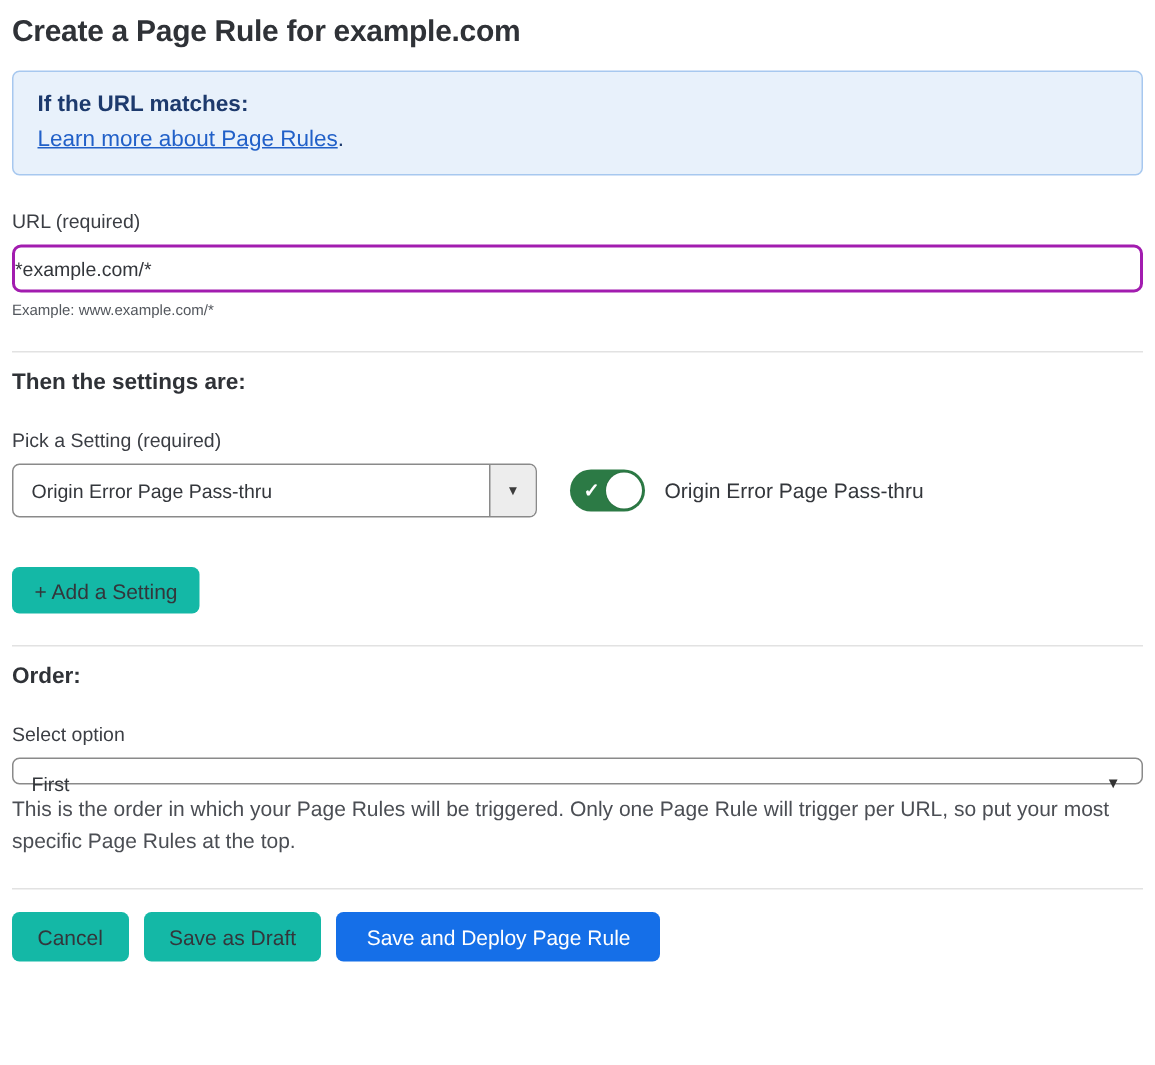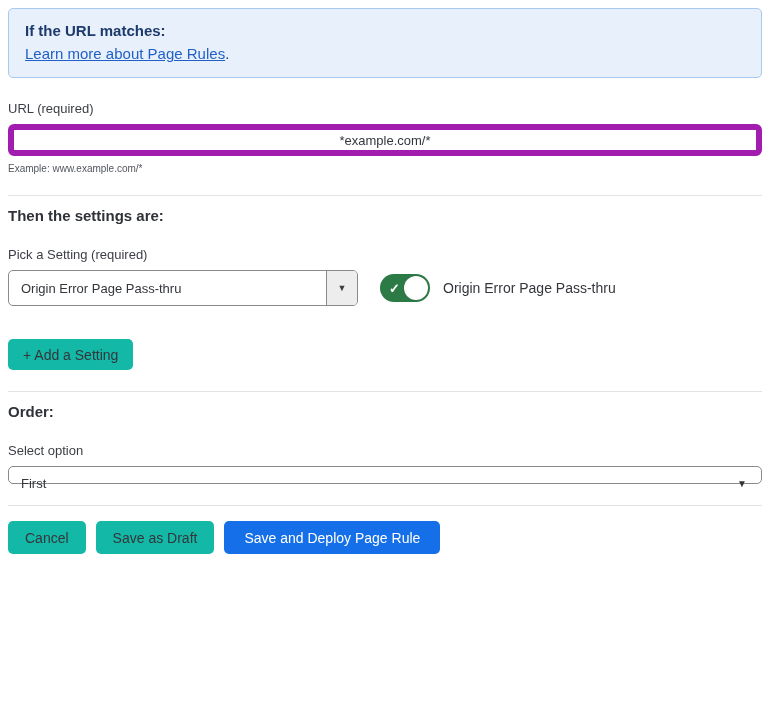--- a/index.html
+++ b/index.html
@@ -37,29 +37,28 @@
     display: block;
     font-size: 13px;
     color: #3b3e44;
     margin-top: 23px;
   }
   .text-input {
     display: block;
     width: 100%;
     height: 32px;
     margin-top: 8px;
-    border: 6px solid #a21caf;
+    border: 2px solid #a21caf;
     border-radius: 6px;
-    padding: 0 12px;
+    padding: 0 0;
     font-family: "Liberation Sans", sans-serif;
     font-size: 13px;
     color: #33363b;
     outline: none;
     background: #fff;
-    text-align: center;
   }
   .field-hint {
     font-size: 10px;
     color: #52565c;
     margin-top: 7px;
   }
   .divider {
     height: 1px;
     background: #e2e2e2;
     margin-top: 21px;
@@ -177,20 +176,21 @@
     align-items: center;
     gap: 10px;
     margin-top: 15px;
   }
 </style>
 </head>
 <body>
 
 <div>
 
+  <h1 class="page-title">Create a Page Rule for example.com</h1>
 
   <div class="info-box">
     <div class="info-heading">If the URL matches:</div>
     <div class="info-link-line"><a class="info-link">Learn more about Page Rules</a><span class="info-link-suffix">.</span></div>
   </div>
 
   <label class="field-label">URL (required)</label>
   <input class="text-input" type="text" value="*example.com/*" style="">
   <div class="field-hint">Example: www.example.com/*</div>
 
@@ -222,20 +222,21 @@
 
   <h2 class="section-heading">Order:</h2>
 
   <label class="field-label">Select option</label>
 
   <div class="select-full">
     <span>First</span>
     <span class="select-arrow">▼</span>
   </div>
 
+  <div class="order-hint">This is the order in which your Page Rules will be triggered. Only one Page Rule will trigger per URL, so put your most specific Page Rules at the top.</div>
 
   <div class="divider"></div>
 
   <div class="footer">
     <button class="btn btn-gray">Cancel</button>
     <button class="btn btn-gray">Save as Draft</button>
     <button class="btn btn-primary" id="save-deploy-btn" style="background: rgb(21, 111, 232);">Save and Deploy Page Rule</button>
   </div>
 
 </div>

